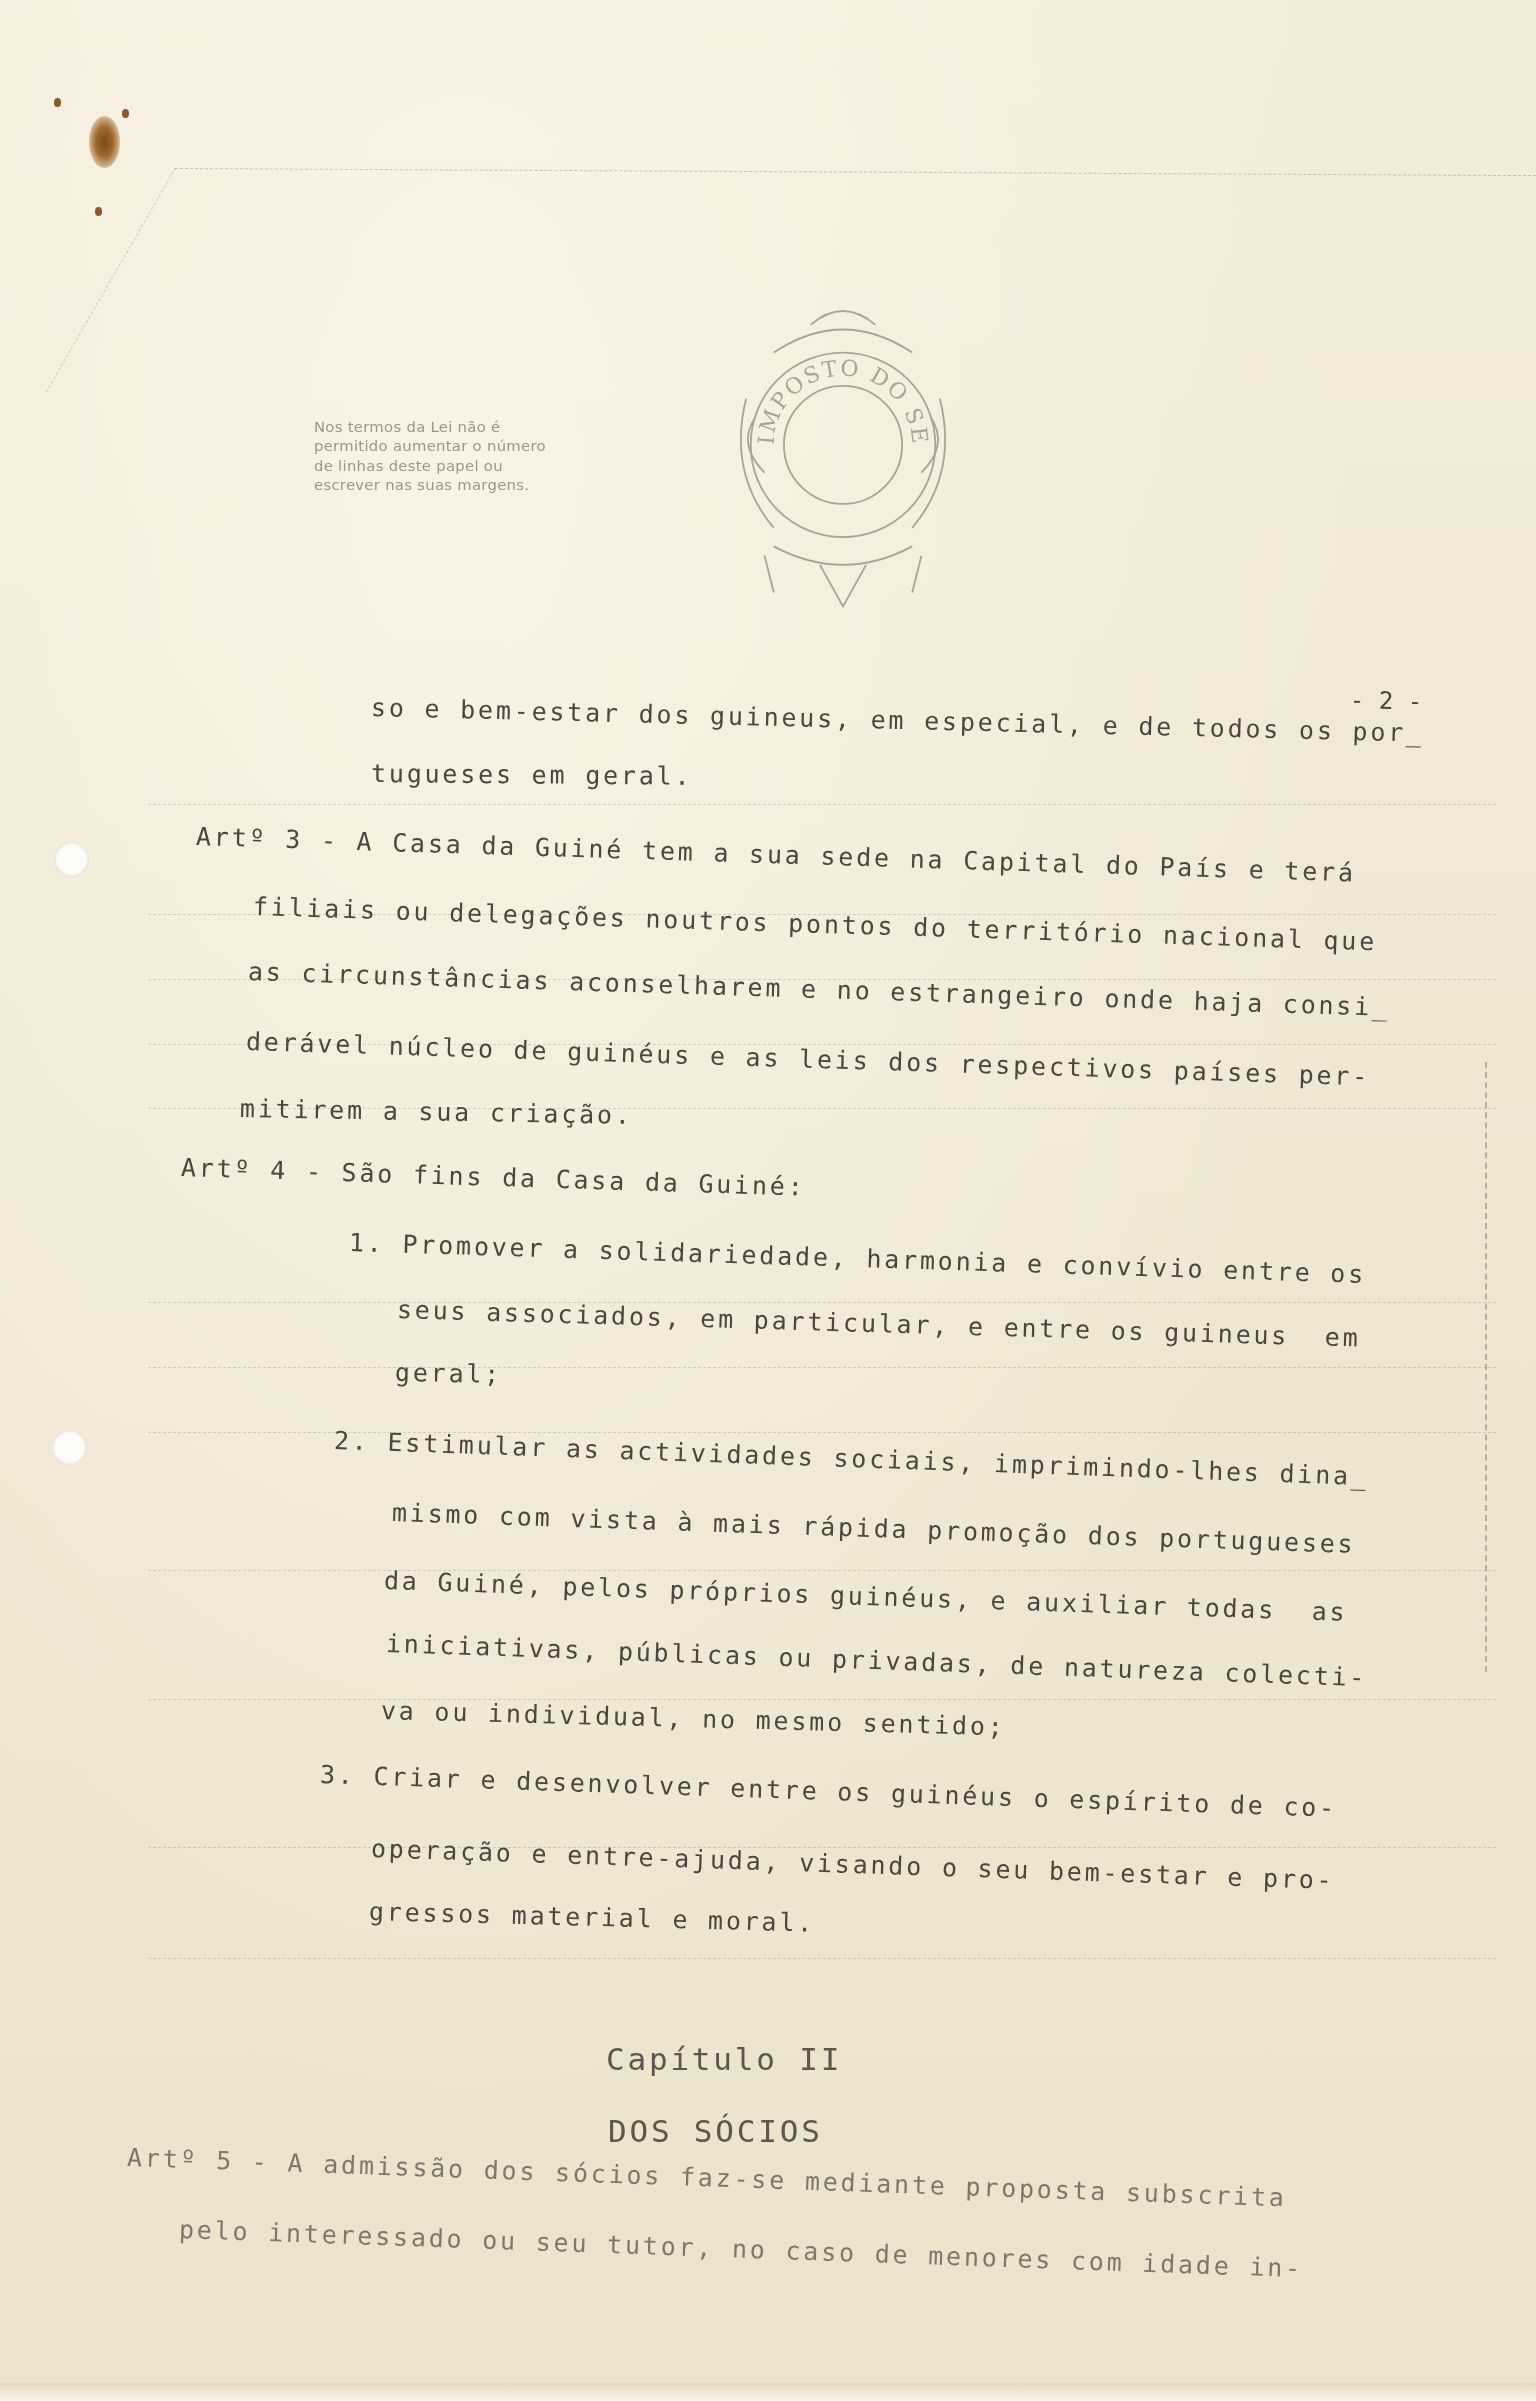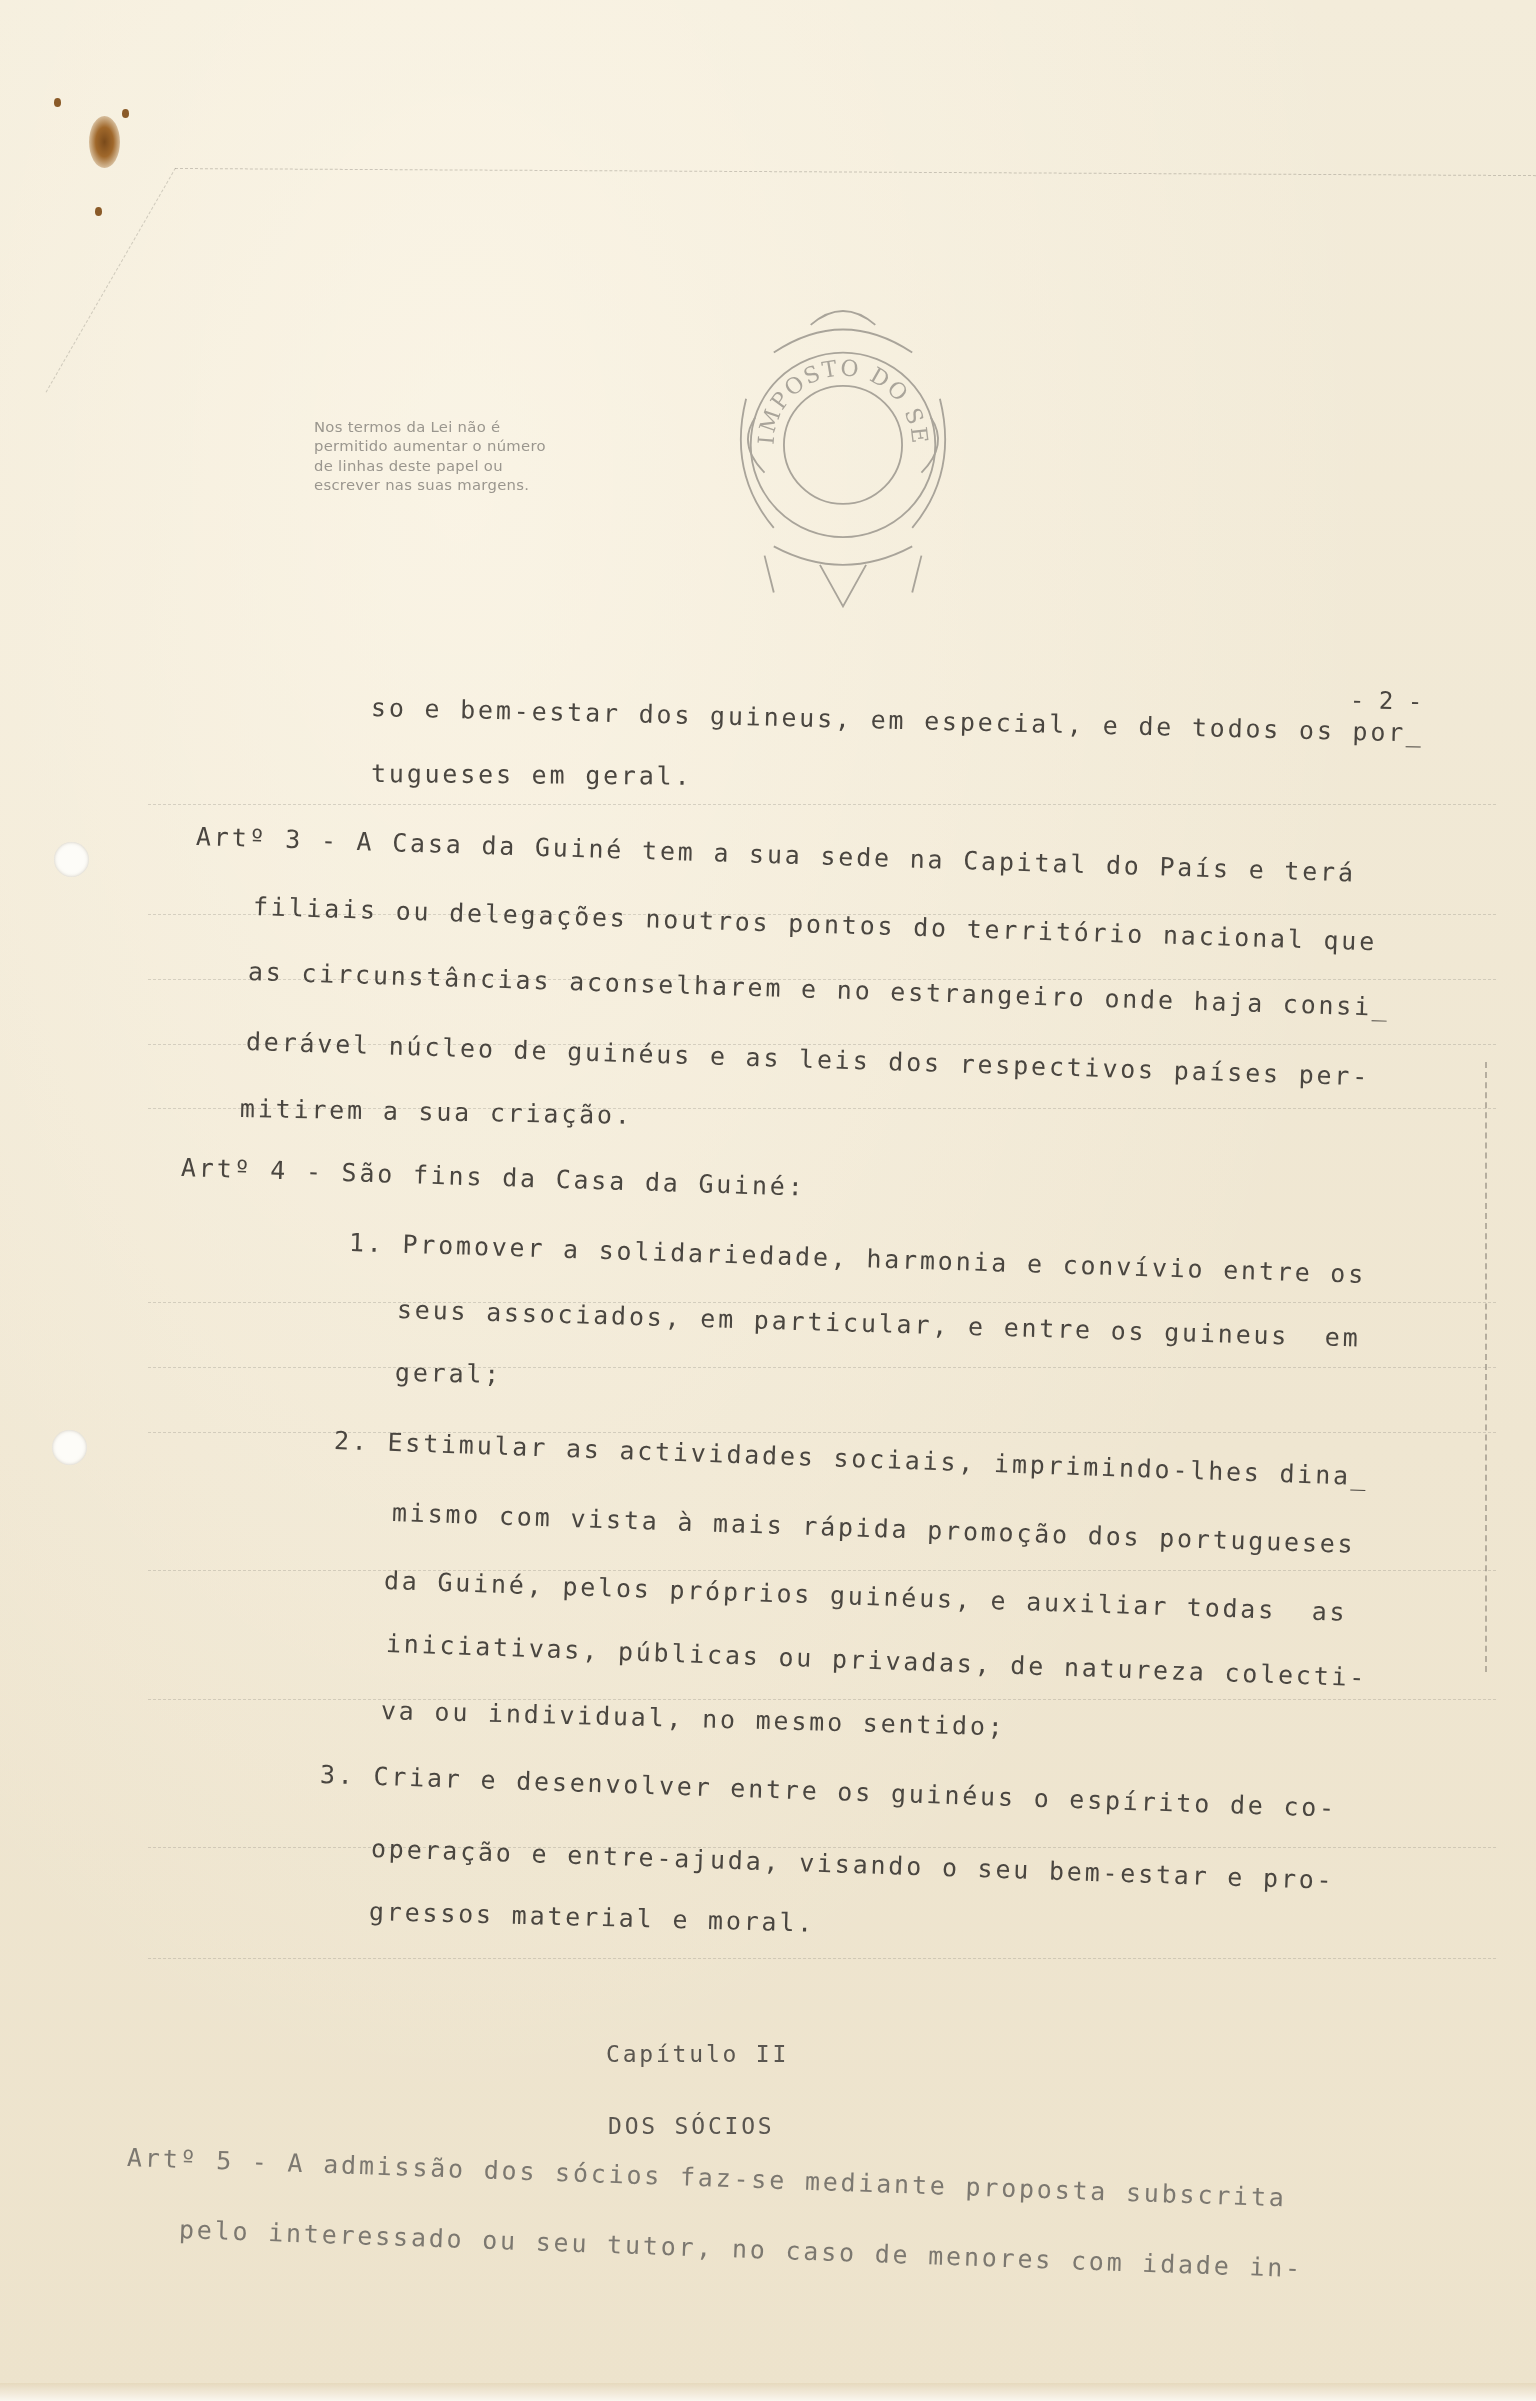--- a/index.html
+++ b/index.html
@@ -57,21 +57,21 @@
   }
   .page-number {
     position:absolute; left:1350px; top:687px; font-size:24px; color:#4a4640;
     transform:rotate(1deg);
   }
   .line {
     position:absolute; white-space:pre; font-size:25px; letter-spacing:2.8px;
     color:#4a4640; transform-origin:left center;
   }
   .heading {
-    position:absolute; white-space:pre; font-size:23px; letter-spacing:2.8px;
+    position:absolute; white-space:pre; font-size:31px; letter-spacing:2.8px;
     color:#5a5650;
   }
   .faded { color:#7c7870; }
 </style>
 </head>
 <body>
 
 <div class="paper">
   <div class="fold-line-h"></div>
   <div class="fold-line-d2"></div>

